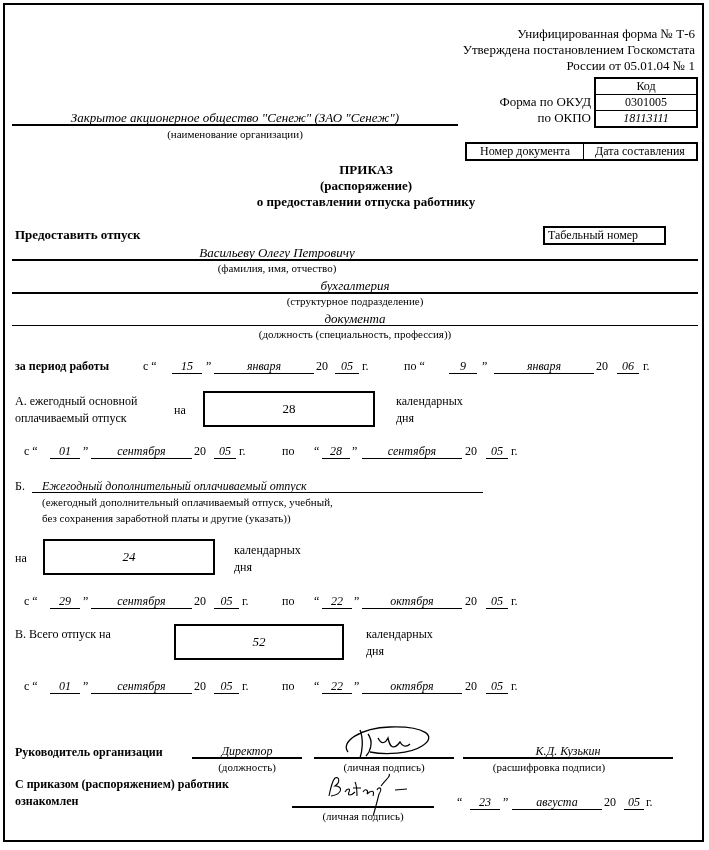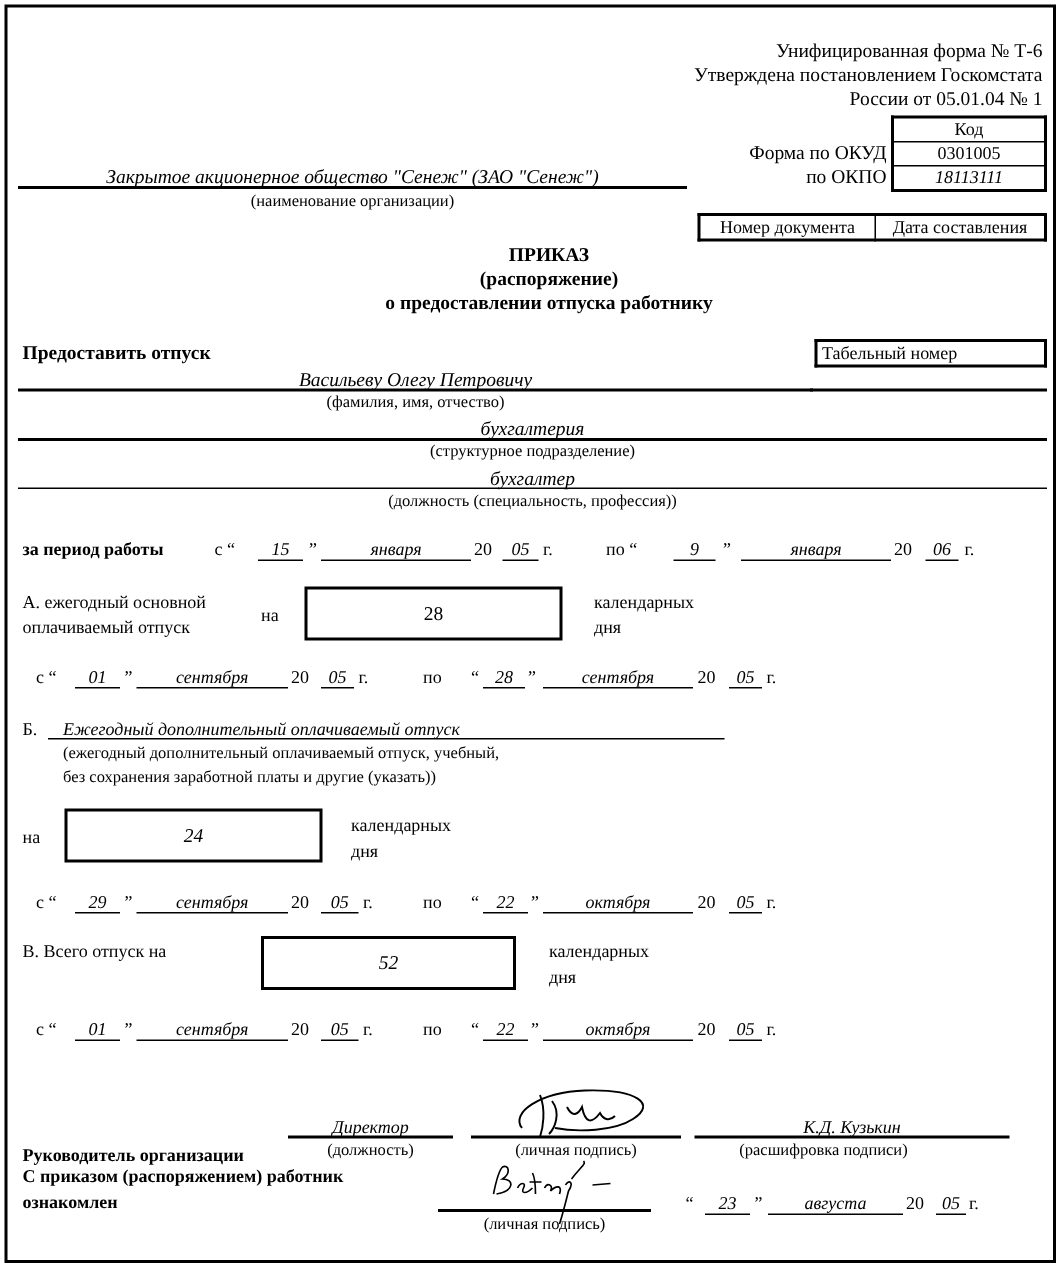--- a/index.html
+++ b/index.html
@@ -62,38 +62,38 @@
     <td>Дата составления</td>
   </tr>
 </tbody>
   </table>
 
 <div class="abs t13 b c" style="left:0;width:732px;top:162px;">ПРИКАЗ</div>
 <div class="abs t13 b c" style="left:0;width:732px;top:178px;">(распоряжение)</div>
 <div class="abs t13 b c" style="left:0;width:732px;top:194px;">о предоставлении отпуска работнику</div>
 
 <div class="abs t13 b" style="left:15px;top:227px;">Предоставить отпуск</div>
-<table class="grid thick" style="left:543px;top:226px;width:155px;">
+<table class="grid thick" style="left:543px;top:226px;width:123px;">
   <tbody>
       <tr>
         <td style="text-align:left;padding-left:3px;">Табельный номер</td>
       </tr>
 </tbody>
   </table>
 
 <div class="abs t13 i c" style="left:12px;width:530px;top:245px;">Васильеву Олегу Петровичу</div>
 <div class="line2" style="left:12px;width:530px;top:259px;"></div>
 <div class="line2" style="left:540px;width:158px;top:259px;"></div>
 <div class="abs t11 c" style="left:12px;width:530px;top:262px;">(фамилия, имя, отчество)</div>
 
 <div class="abs t13 i c" style="left:12px;width:686px;top:278px;">бухгалтерия</div>
 <div class="line2" style="left:12px;width:686px;top:292px;"></div>
 <div class="abs t11 c" style="left:12px;width:686px;top:295px;">(структурное подразделение)</div>
 
-<div class="abs t13 i c" style="left:12px;width:686px;top:311px;">бухгалтер</div>
+<div class="abs t13 i c" style="left:12px;width:686px;top:311px;">документа</div>
 <div class="line" style="left:12px;width:686px;top:325px;"></div>
 <div class="abs t11 c" style="left:12px;width:686px;top:328px;">(должность (специальность, профессия))</div>
 
 <div class="abs t12" style="left:15px;top:359px;font-weight:bold;">за период работы</div>
 <div class="abs t12" style="left:143px;top:359px;">с “</div>
 <div class="fill" style="left:172px;width:30px;top:359px;">15</div>
 <div class="abs t12" style="left:206px;top:359px;">”</div>
 <div class="fill" style="left:214px;width:100px;top:359px;">января</div>
 <div class="abs t12" style="left:316px;top:359px;">20</div>
 <div class="fill" style="left:335px;width:24px;top:359px;">05</div>
@@ -170,21 +170,21 @@
 <div class="abs t12" style="left:242px;top:679px;">г.</div>
 <div class="abs t12" style="left:282px;top:679px;">по</div>
 <div class="abs t12" style="left:314px;top:679px;">“</div>
 <div class="fill" style="left:322px;width:30px;top:679px;">22</div>
 <div class="abs t12" style="left:354px;top:679px;">”</div>
 <div class="fill" style="left:362px;width:100px;top:679px;">октября</div>
 <div class="abs t12" style="left:465px;top:679px;">20</div>
 <div class="fill" style="left:486px;width:22px;top:679px;">05</div>
 <div class="abs t12" style="left:511px;top:679px;">г.</div>
 
-<div class="abs t12 b" style="left:15px;top:763px;">Руководитель организации</div>
+<div class="abs t12 b" style="left:15px;top:745px;">Руководитель организации</div>
 <div class="abs t12 i c" style="left:192px;width:110px;top:744px;">Директор</div>
 <div class="line2" style="left:192px;width:110px;top:757px;"></div>
 <div class="abs t11 c" style="left:192px;width:110px;top:761px;">(должность)</div>
 
 <svg class="sig" style="left:330px;top:722px;" width="110" height="40">
   <path d="M18,30 C10,20 30,6 60,5 C95,4 108,14 92,24 C80,32 55,33 40,30 M30,8 C34,18 32,30 30,36 M38,12 C44,20 40,30 36,34 M48,16 C52,24 56,20 58,16 C60,26 64,28 70,20 C72,24 76,26 80,22" fill="none" stroke="#000" stroke-width="1.3"></path>
 </svg>
 <div class="line2" style="left:314px;width:140px;top:757px;"></div>
 <div class="abs t11 c" style="left:314px;width:140px;top:761px;">(личная подпись)</div>
 

